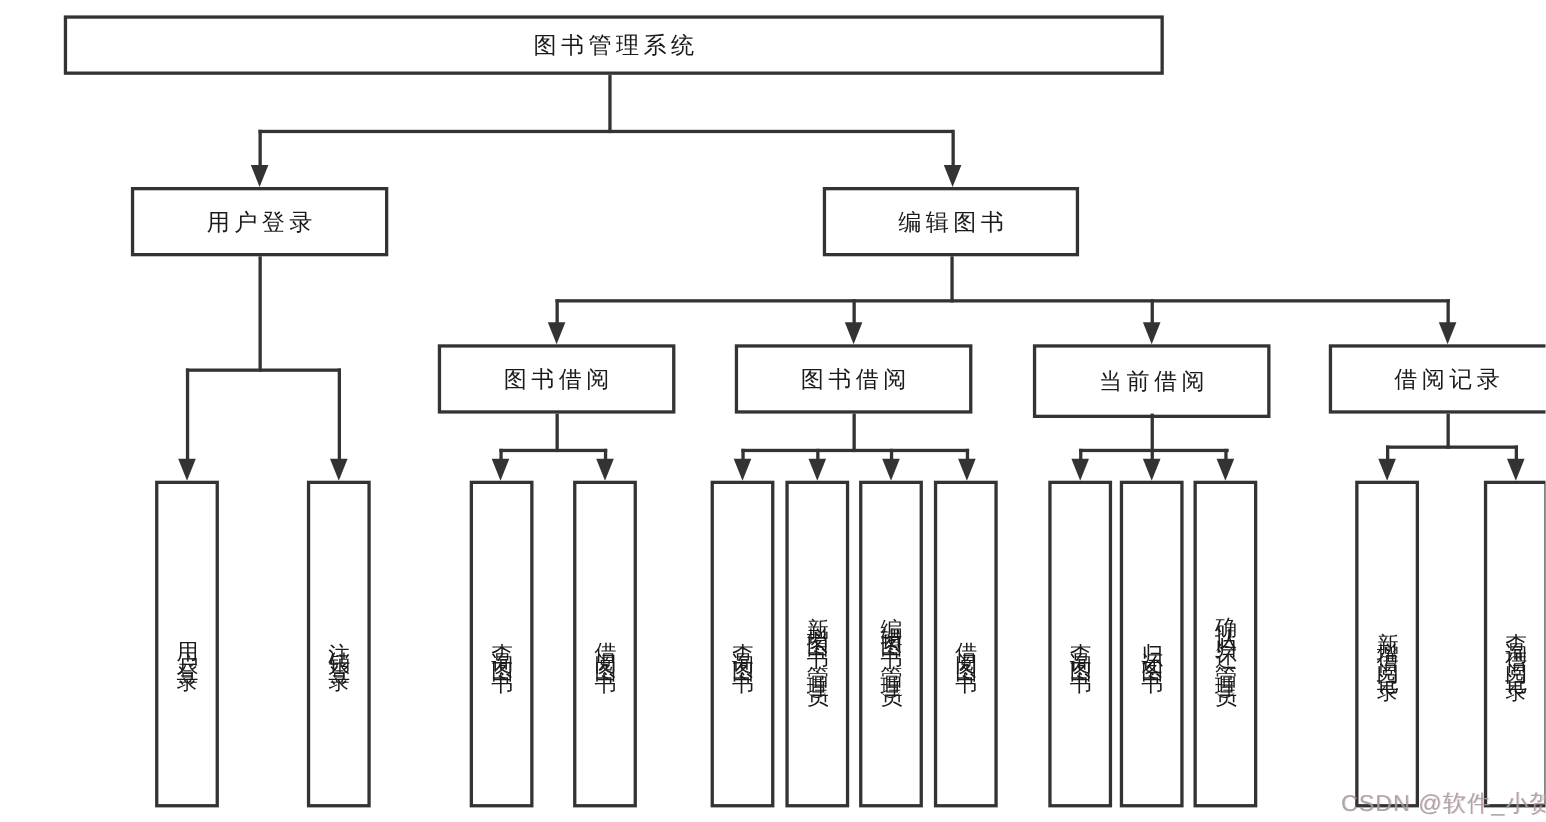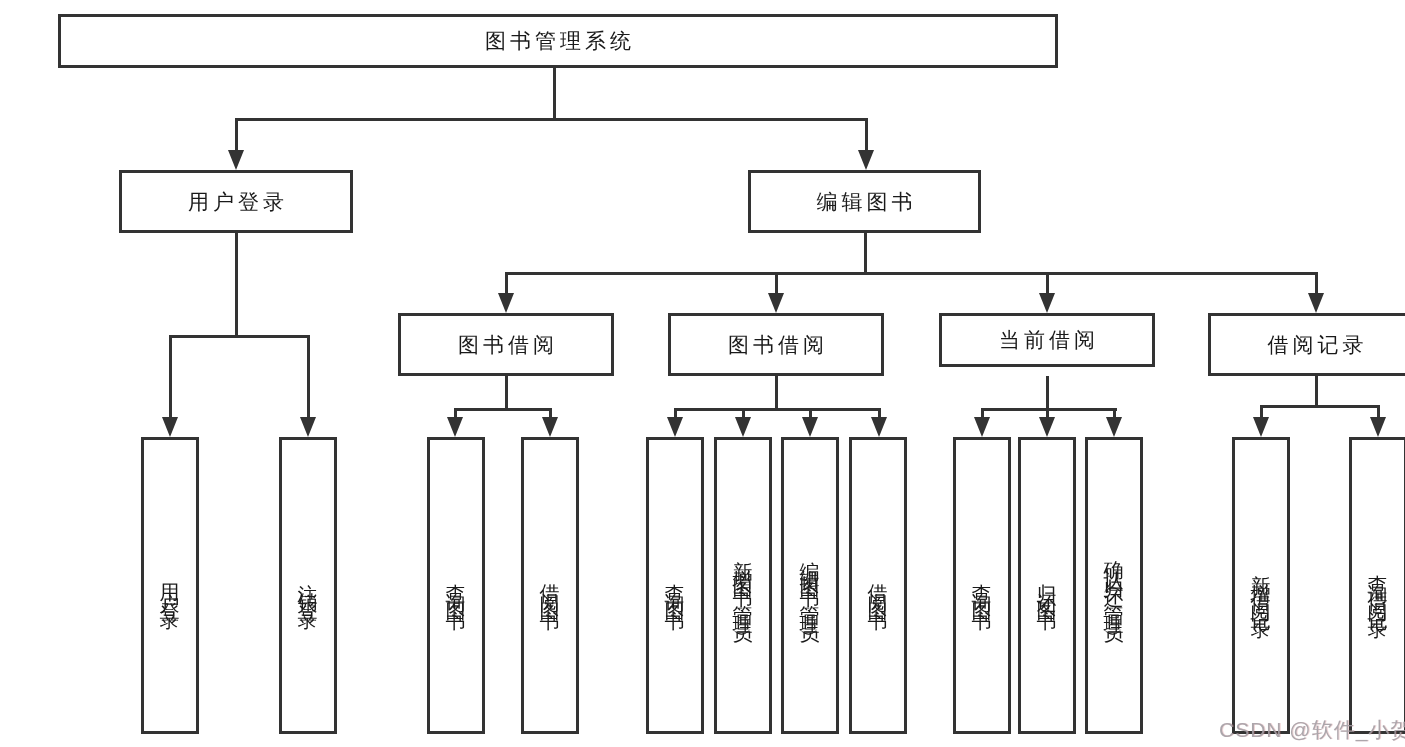--- a/index.html
+++ b/index.html
@@ -91,21 +91,21 @@
   <div class="vline" style="left:739px;  top:272px; height:24px;"></div>
   <div class="vline" style="left:1010px; top:272px; height:24px;"></div>
   <div class="vline" style="left:1279px; top:272px; height:24px;"></div>
   <div class="arrow" style="left:462px;  top:293px;"></div>
   <div class="arrow" style="left:732px;  top:293px;"></div>
   <div class="arrow" style="left:1003px; top:293px;"></div>
   <div class="arrow" style="left:1272px; top:293px;"></div>
 
   <div class="box" style="left:362px; top:313px; width:216px; height:63px;">图书借阅</div>
   <div class="box" style="left:632px; top:313px; width:216px; height:63px;">图书借阅</div>
-  <div class="box" style="left:903px; top:313px; width:216px; height:54px;">当前借阅</div>
+  <div class="box" style="left:903px; top:313px; width:216px; height:67px;">当前借阅</div>
   <div class="box" style="left:1172px; top:313px; width:215px; height:63px;">借阅记录</div>
 
   <div class="vline" style="left:469px; top:376px; height:35px;"></div>
   <div class="hline" style="left:418px; top:408px; width:98px;"></div>
   <div class="vline" style="left:418px; top:408px; height:13px;"></div>
   <div class="vline" style="left:513px; top:408px; height:13px;"></div>
   <div class="arrow" style="left:411px; top:417px;"></div>
   <div class="arrow" style="left:506px; top:417px;"></div>
 
   <div class="vline" style="left:739px; top:376px; height:35px;"></div>

